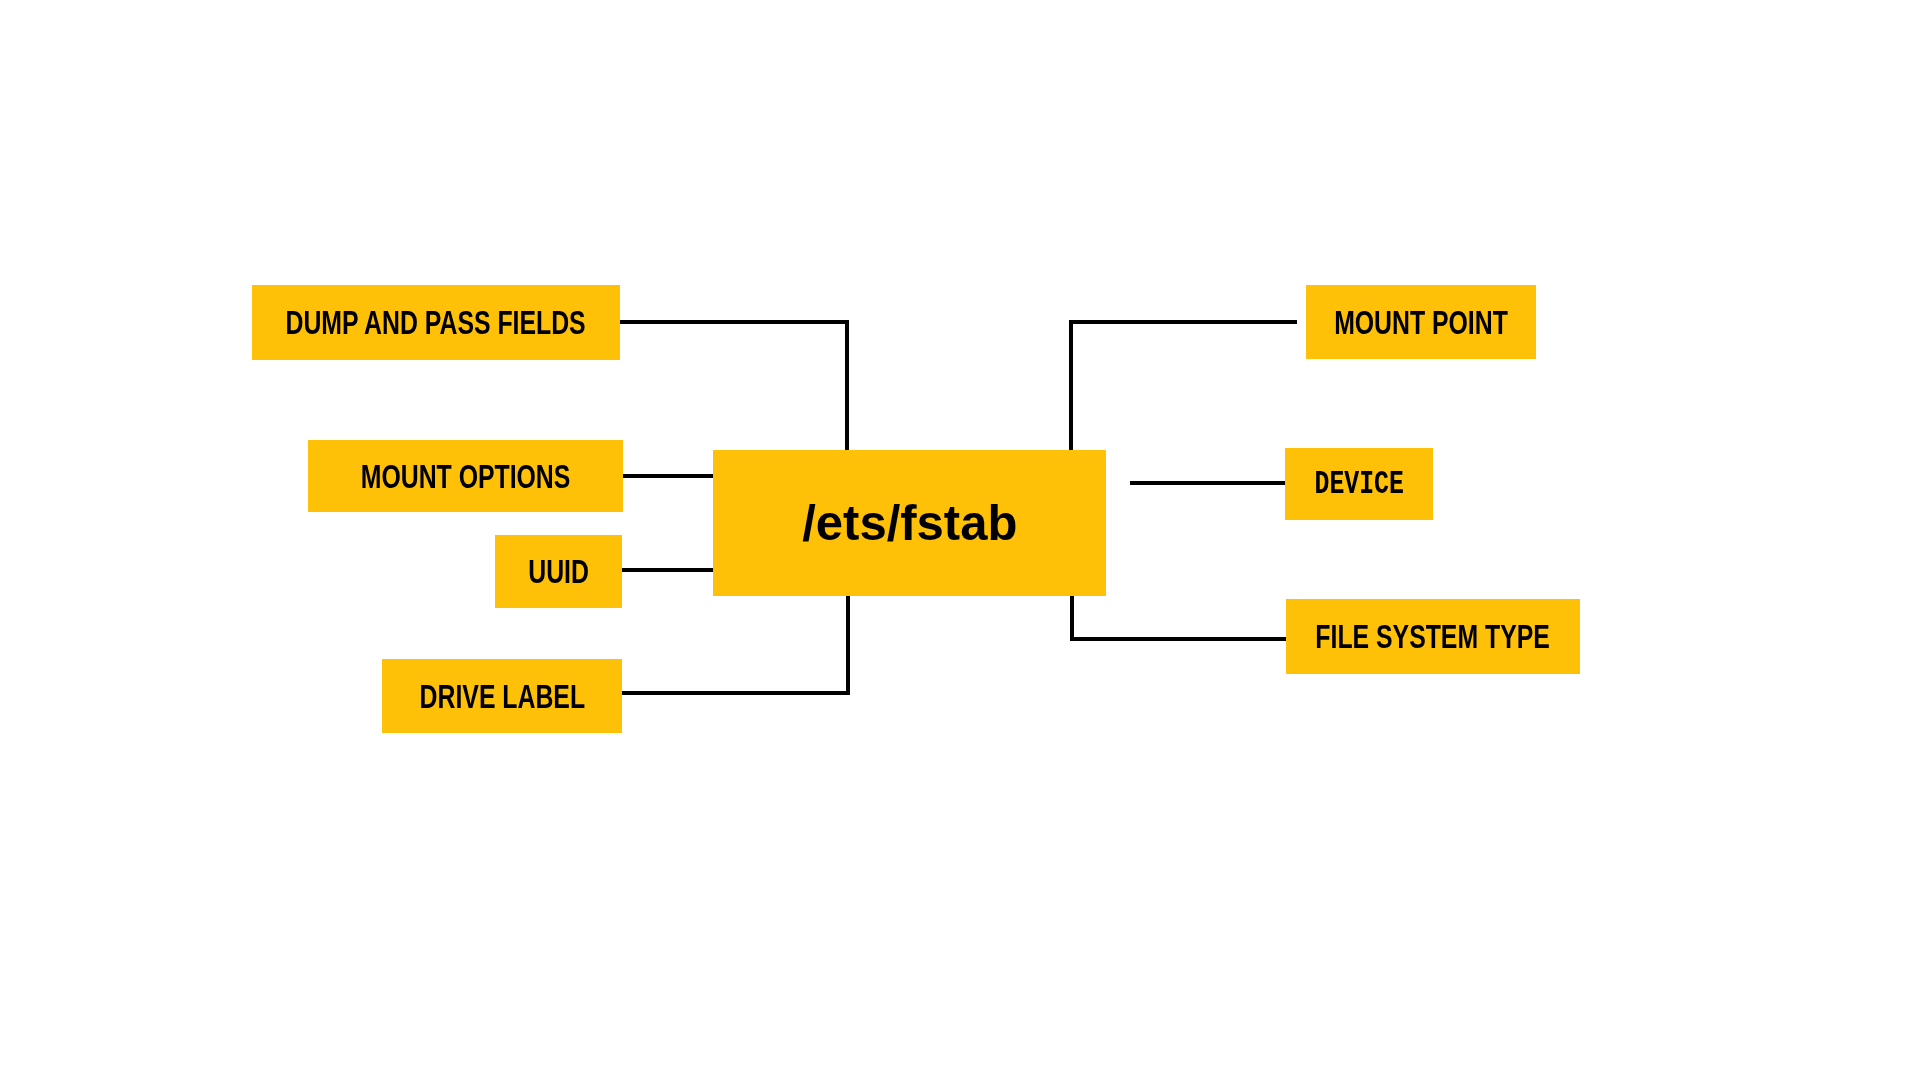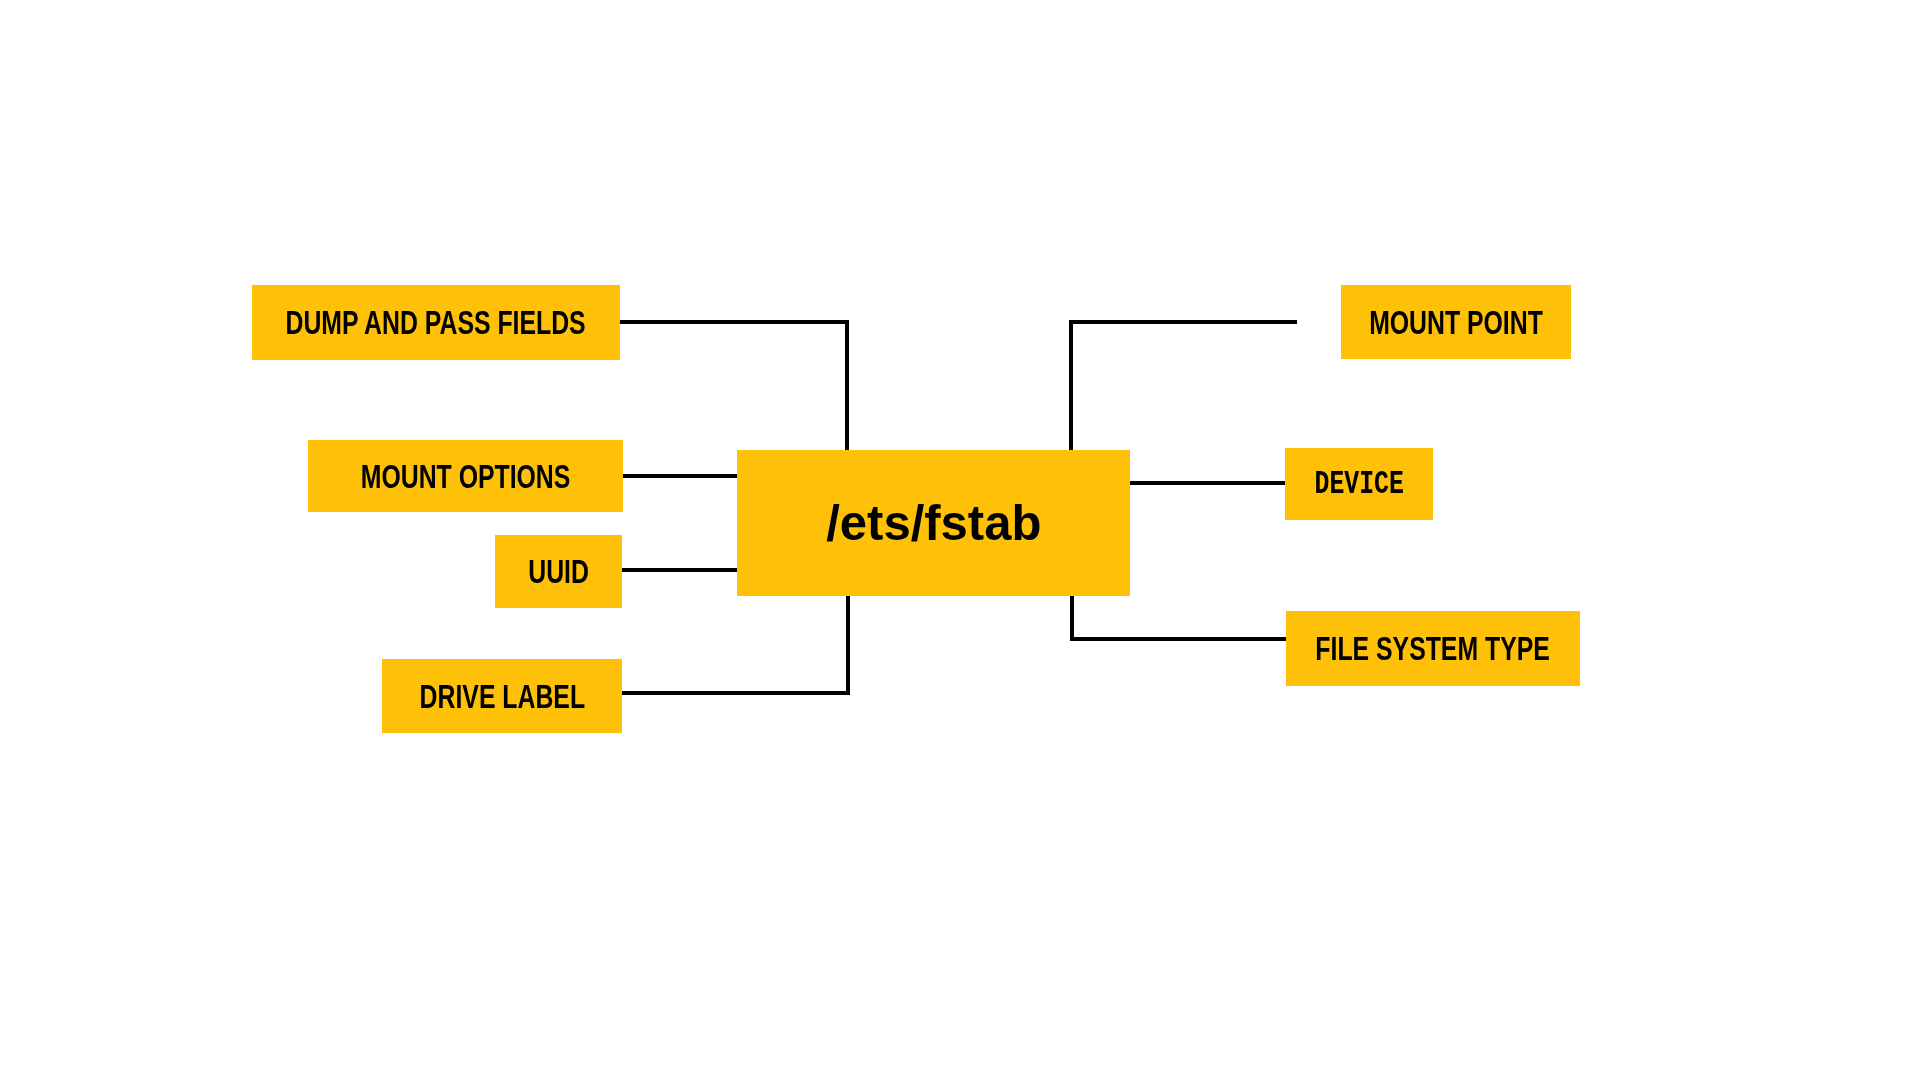--- a/index.html
+++ b/index.html
@@ -35,28 +35,28 @@
   .node-center .lbl {
     font-size: 50px;
     transform: scaleX(0.98);
   }
   .seg {
     position: absolute;
     background: #000000;
   }
 
   
-  .node-center            { left: 737px;  top: 450px; width: 393px; height: 146px; }
+  .node-center            { left: 713px;  top: 450px; width: 393px; height: 146px; }
   .node-dump              { left: 252px;  top: 285px; width: 368px; height: 75px; }
   .node-mount-options     { left: 308px;  top: 440px; width: 315px; height: 72px; }
   .node-uuid              { left: 495px;  top: 535px; width: 127px; height: 73px; }
   .node-drive-label       { left: 382px;  top: 659px; width: 240px; height: 74px; }
-  .node-mount-point       { left: 1341px; top: 285px; width: 230px; height: 74px; }
+  .node-mount-point       { left: 1306px; top: 285px; width: 230px; height: 74px; }
   .node-device            { left: 1285px; top: 448px; width: 148px; height: 72px; font-family: Liberation Mono, monospace; }
-  .node-file-system-type  { left: 1286px; top: 599px; width: 294px; height: 75px; margin-top: 12px; }
+  .node-file-system-type  { left: 1286px; top: 599px; width: 294px; height: 75px; }
 
   
   .seg-dump-h          { left: 620px;  top: 320px; width: 229px; height: 4px; }
   .seg-dump-v          { left: 845px;  top: 320px; width: 4px;   height: 130px; }
   .seg-mount-options-h { left: 623px;  top: 474px; width: 114px; height: 4px; }
   .seg-uuid-h          { left: 622px;  top: 568px; width: 115px; height: 4px; }
   .seg-drive-h         { left: 622px;  top: 691px; width: 228px; height: 4px; }
   .seg-drive-v         { left: 846px;  top: 596px; width: 4px;   height: 99px; }
   .seg-mount-point-v   { left: 1069px; top: 320px; width: 4px;   height: 130px; }
   .seg-mount-point-h   { left: 1069px; top: 320px; width: 228px; height: 4px; }

